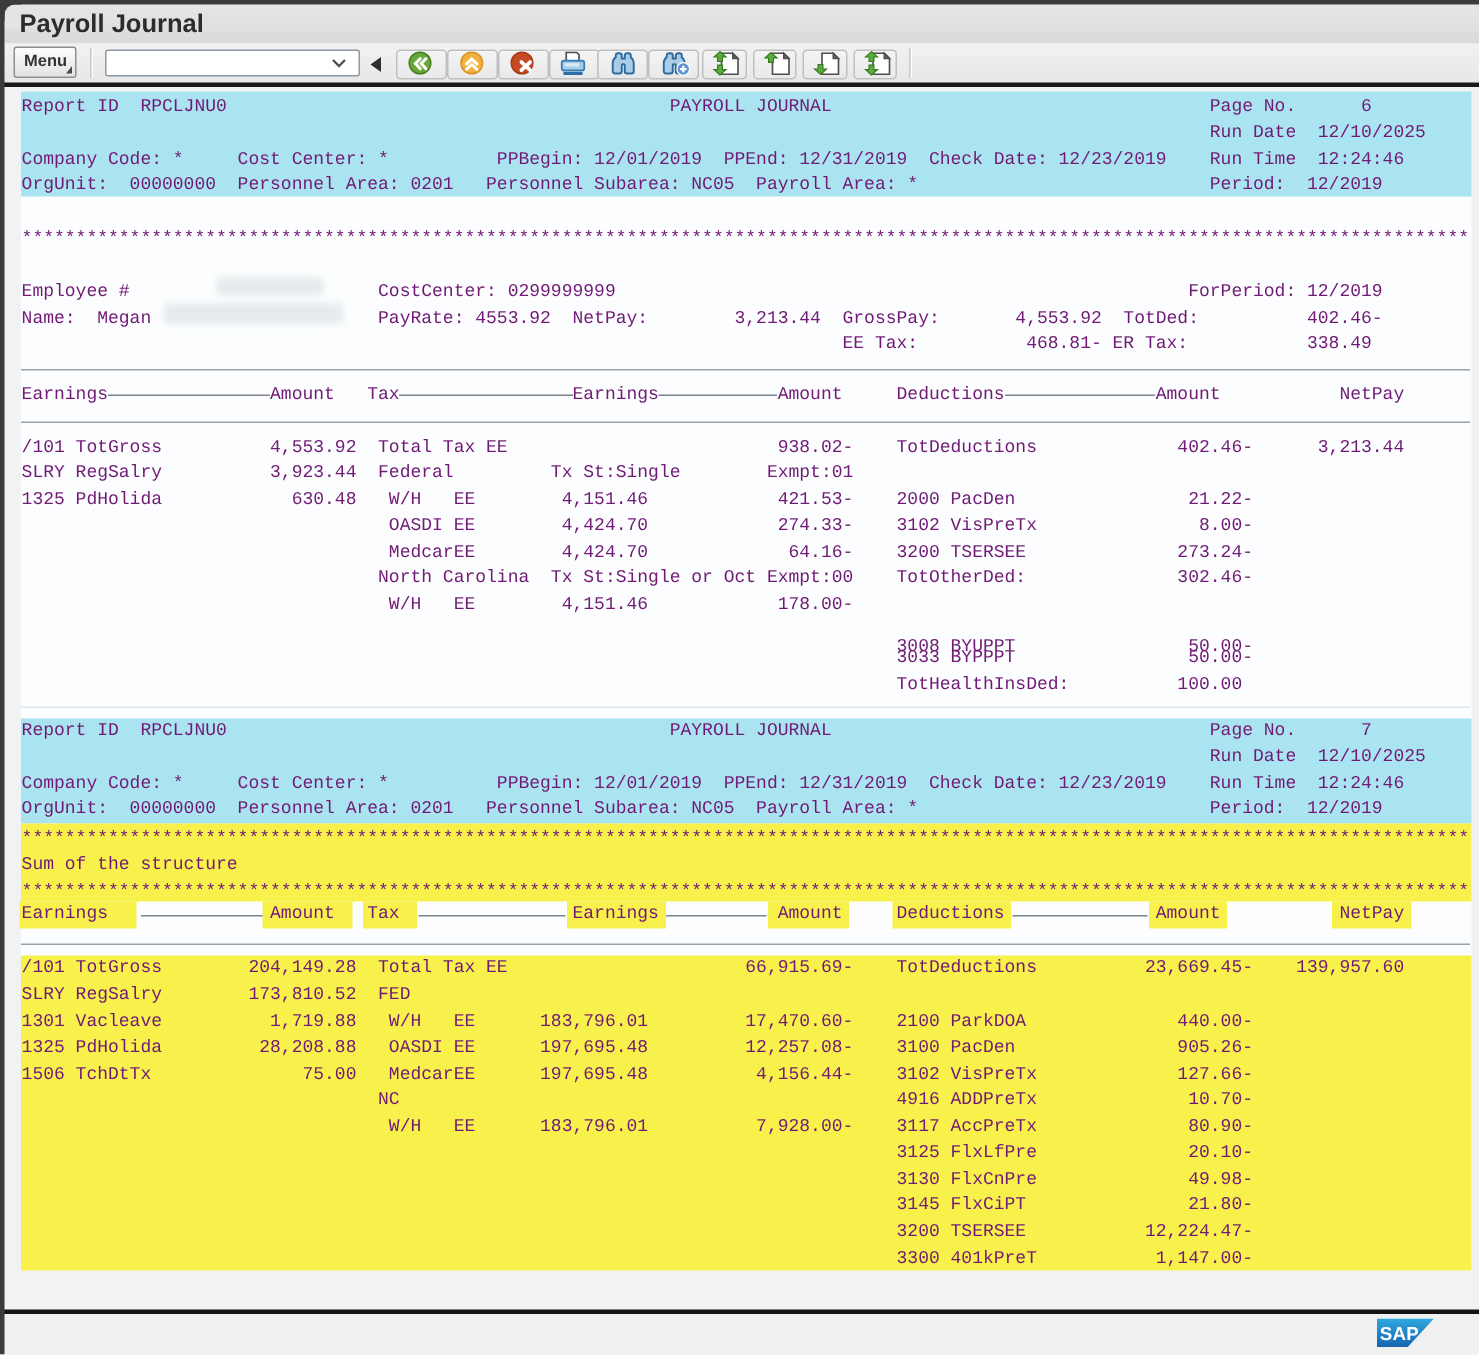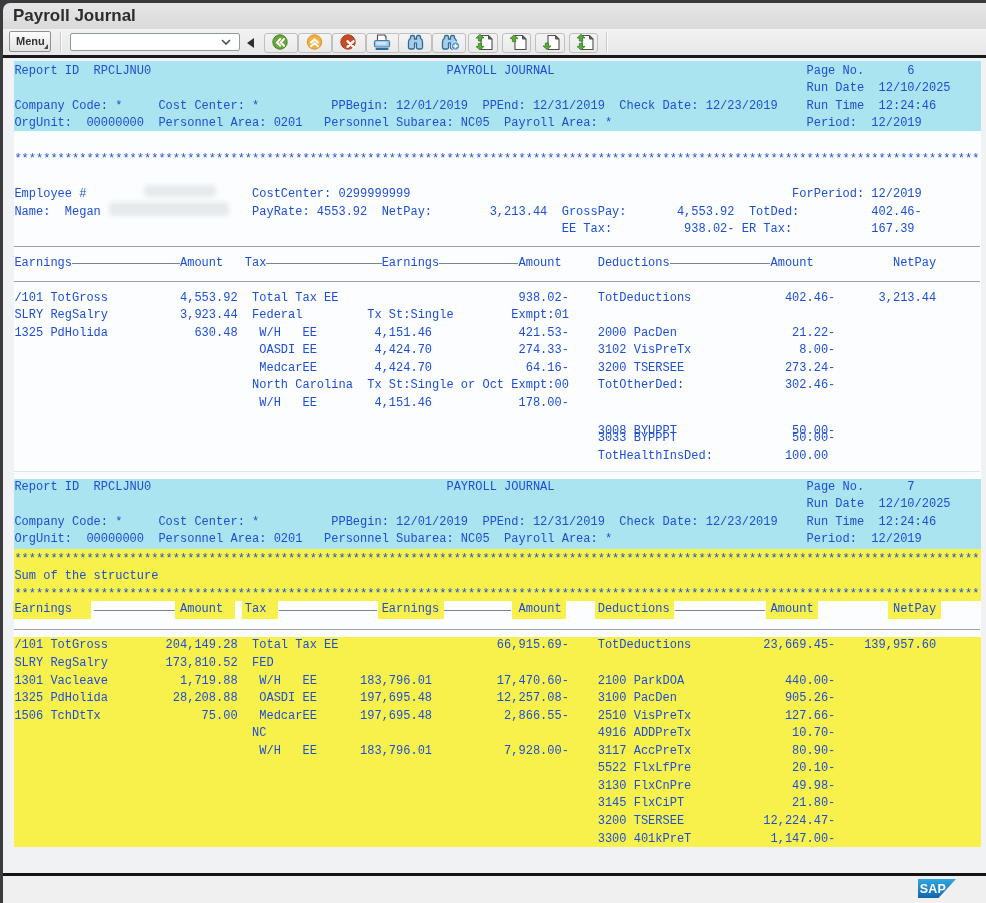--- a/index.html
+++ b/index.html
@@ -1,19 +1,19 @@
 <!DOCTYPE html>
 <html><head><meta charset="utf-8">
 <style>
   html,body{margin:0;padding:0}
   :root{--blue:#abe4f1;--yel:#f8f14b}
   body{width:986px;height:903px;position:relative;overflow:hidden;
        font-family:"Liberation Sans",sans-serif;background:#eff2f4}
   .m{position:absolute;left:14.4px;font:12px/17.55px "Liberation Mono",monospace;
-     white-space:pre;color:#1d4ed8;letter-spacing:0}
+     white-space:pre;color:#701a75;letter-spacing:0}
   .blk{position:absolute;left:13.5px;width:967px}
   .rule{position:absolute;left:13.5px;width:966px;height:1px;background:#99a2ab}
   .dl{position:absolute;height:1px;background:#7b848c}
   .blur{position:absolute;background:#e7eaec;border-radius:4px;filter:blur(2px)}
   .tb-btn{position:absolute;top:33px;height:18px;border:1px solid #c0c0c0;border-radius:3px;
      background:linear-gradient(#f4f4f4,#e9e9e9)}
   .sep{position:absolute;top:32px;height:20px;width:1px;background:#c8c8c8;box-shadow:1px 0 0 #fdfdfd}
 </style></head>
 <body>
 
@@ -103,21 +103,21 @@
 <div style="position:absolute;left:3px;top:58px;width:983px;height:815px;background:#f0f2f3"></div>
 <div style="position:absolute;left:13.5px;top:61px;width:967px;height:786px;background:#fbfdfe"></div>
 <div class="blk" style="top:61.0px;height:70.2px;background:var(--blue)"></div>
 <div class="m" style="top:62.5px">Report ID  RPCLJNU0                                         PAYROLL JOURNAL                                   Page No.      6</div>
 <div class="m" style="top:80.0px">                                                                                                              Run Date  12/10/2025</div>
 <div class="m" style="top:97.6px">Company Code: *     Cost Center: *          PPBegin: 12/01/2019  PPEnd: 12/31/2019  Check Date: 12/23/2019    Run Time  12:24:46</div>
 <div class="m" style="top:115.2px">OrgUnit:  00000000  Personnel Area: 0201   Personnel Subarea: NC05  Payroll Area: *                           Period:  12/2019</div>
 <div class="m" style="top:150.6px">**************************************************************************************************************************************</div>
 <div class="m" style="top:185.9px">Employee #                       CostCenter: 0299999999                                                     ForPeriod: 12/2019</div>
 <div class="m" style="top:203.5px">Name:  Megan                     PayRate: 4553.92  NetPay:        3,213.44  GrossPay:       4,553.92  TotDed:          402.46-</div>
-<div class="m" style="top:221.0px">                                                                            EE Tax:          938.02- ER Tax:           167.39</div>
+<div class="m" style="top:221.0px">                                                                            EE Tax:          468.81- ER Tax:           338.49</div>
 <div class="blur" style="left:144px;top:185px;width:72px;height:12px"></div>
 <div class="blur" style="left:109px;top:202px;width:120px;height:14px"></div>
 <div class="rule" style="top:245.5px"></div>
 <div class="rule" style="top:280.5px"></div>
 <div class="m" style="top:254.5px">Earnings               Amount   Tax                Earnings           Amount     Deductions              Amount           NetPay</div>
 <div class="dl" style="left:72.0px;top:262.8px;width:108.0px"></div>
 <div class="dl" style="left:266.4px;top:262.8px;width:115.2px"></div>
 <div class="dl" style="left:439.2px;top:262.8px;width:79.2px"></div>
 <div class="dl" style="left:669.6px;top:262.8px;width:100.8px"></div>
 <div class="m" style="top:289.6px">/101 TotGross          4,553.92  Total Tax EE                         938.02-    TotDeductions             402.46-      3,213.44</div>
@@ -152,24 +152,24 @@
 <div class="dl" style="left:93.6px;top:609.7px;width:81.4px"></div>
 <div class="dl" style="left:278.6px;top:609.7px;width:98.6px"></div>
 <div class="dl" style="left:444.2px;top:609.7px;width:67.0px"></div>
 <div class="dl" style="left:674.6px;top:609.7px;width:90.0px"></div>
 <div class="rule" style="top:628.5px"></div>
 <div class="blk" style="top:636.6px;height:210.6px;background:var(--yel)"></div>
 <div class="m" style="top:637.4px">/101 TotGross        204,149.28  Total Tax EE                      66,915.69-    TotDeductions          23,669.45-    139,957.60</div>
 <div class="m" style="top:654.9px">SLRY RegSalry        173,810.52  FED</div>
 <div class="m" style="top:672.5px">1301 Vacleave          1,719.88   W/H   EE      183,796.01         17,470.60-    2100 ParkDOA              440.00-</div>
 <div class="m" style="top:690.0px">1325 PdHolida         28,208.88   OASDI EE      197,695.48         12,257.08-    3100 PacDen               905.26-</div>
-<div class="m" style="top:707.6px">1506 TchDtTx              75.00   MedcarEE      197,695.48          2,866.55-    2510 VisPreTx             127.66-</div>
+<div class="m" style="top:707.6px">1506 TchDtTx              75.00   MedcarEE      197,695.48          4,156.44-    3102 VisPreTx             127.66-</div>
 <div class="m" style="top:725.1px">                                 NC                                              4916 ADDPreTx              10.70-</div>
 <div class="m" style="top:742.7px">                                  W/H   EE      183,796.01          7,928.00-    3117 AccPreTx              80.90-</div>
-<div class="m" style="top:760.2px">                                                                                 5522 FlxLfPre              20.10-</div>
+<div class="m" style="top:760.2px">                                                                                 3125 FlxLfPre              20.10-</div>
 <div class="m" style="top:777.8px">                                                                                 3130 FlxCnPre              49.98-</div>
 <div class="m" style="top:795.4px">                                                                                 3145 FlxCiPT               21.80-</div>
 <div class="m" style="top:812.9px">                                                                                 3200 TSERSEE           12,224.47-</div>
 <div class="m" style="top:830.5px">                                                                                 3300 401kPreT           1,147.00-</div>
 
 <div style="position:absolute;left:0;top:873px;width:986px;height:2.5px;background:#141414"></div>
 <div style="position:absolute;left:0;top:875.5px;width:986px;height:27.5px;background:#f0f0f0"></div>
 <svg style="position:absolute;left:918px;top:879px" width="38" height="19" viewBox="0 0 38 19">
 <defs>
       <linearGradient id="sg" x1="0" y1="0" x2="0" y2="1">

